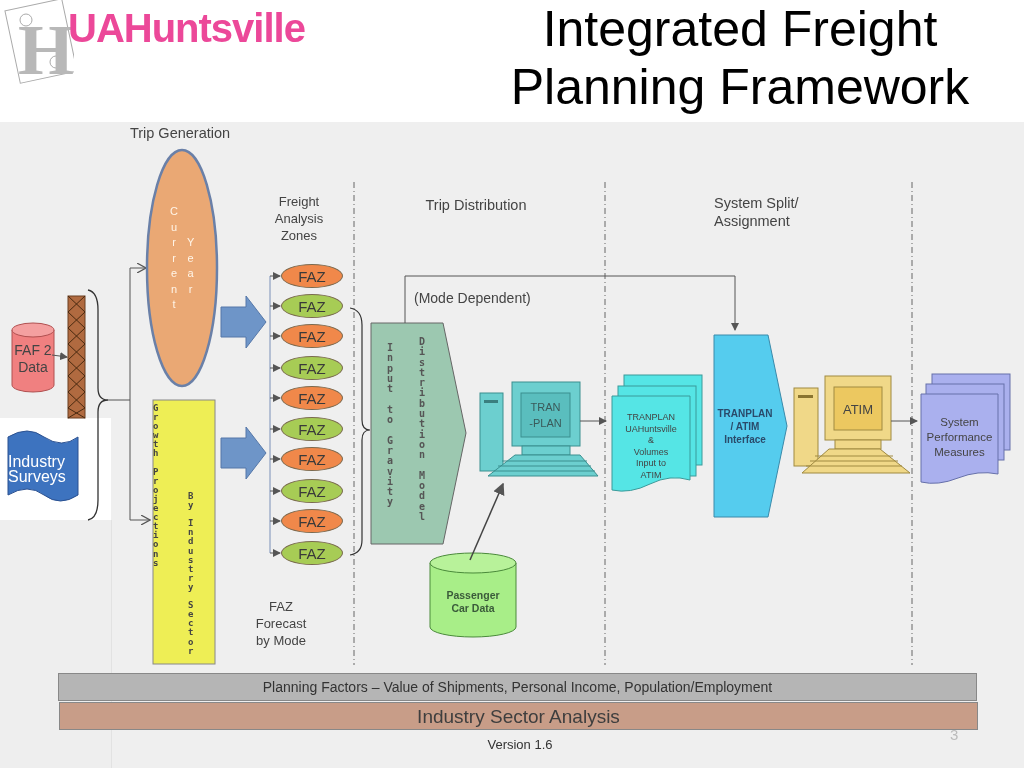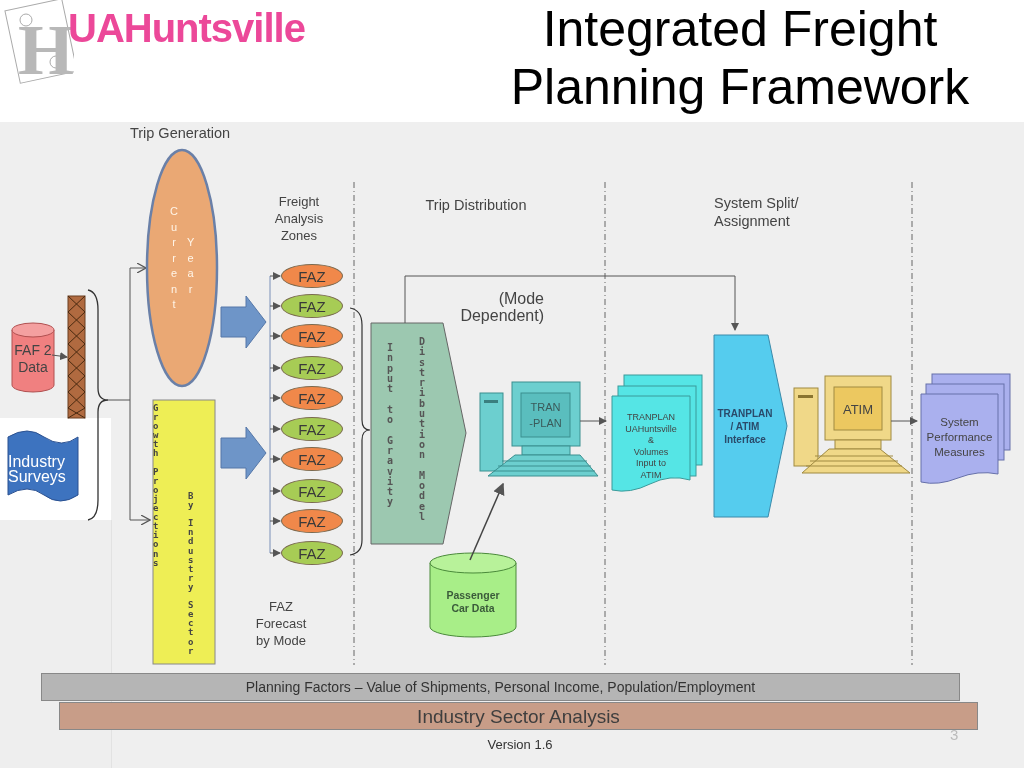--- a/index.html
+++ b/index.html
@@ -11,21 +11,21 @@
   .logo-main { position:absolute; left:68px; top:6px; font-size:40px; font-weight:bold; color:#ec4899; letter-spacing:-1px; }
   .logo-sub { position:absolute; left:68px; top:47px; font-size:11.5px; color:#1a3f9a; letter-spacing:0.6px; }
   .title { position:absolute; left:440px; top:0; width:600px; text-align:center; font-size:50px; line-height:58px; color:#000; }
   .lbl { position:absolute; color:#444; font-size:13px; text-align:center; line-height:17px; }
   .lbl14 { font-size:14.5px; line-height:18px; }
   svg.diagram { position:absolute; left:0; top:0; }
   .vtext { position:absolute; font-family:"DejaVu Sans Mono", monospace; font-weight:bold; color:#555; text-align:center; font-size:11px; line-height:13px; white-space:pre; }
   .faz { position:absolute; width:62px; height:24px; border-radius:50%; text-align:center; line-height:24px; font-size:15px; color:#3a3a3a; border:1px solid #7a6a50; box-sizing:border-box; }
   .faz.o { background:#f0884a; }
   .faz.g { background:#a7cc55; }
-  .bar1 { position:absolute; left:41px; top:673px; width:919px; height:28px; background:#b5b5b5; border:1px solid #888; box-sizing:border-box; text-align:center; line-height:27px; font-size:14px; color:#333; }
+  .bar1 { position:absolute; left:58px; top:673px; width:919px; height:28px; background:#b5b5b5; border:1px solid #888; box-sizing:border-box; text-align:center; line-height:27px; font-size:14px; color:#333; }
   .bar2 { position:absolute; left:59px; top:702px; width:919px; height:28px; background:#c89d88; border:1px solid #888; box-sizing:border-box; text-align:center; line-height:27px; font-size:19px; color:#3e3e3e; }
   .version { position:absolute; left:0; width:1040px; top:737px; text-align:center; font-size:13px; color:#333; }
   .pagenum { position:absolute; left:950px; top:726px; font-size:15px; color:#bbb; }
 </style>
 </head>
 <body>
 
 <div class="bg"></div>
 <div class="leftpanel"></div>
 <div class="leftstrip"></div>
@@ -270,21 +270,21 @@
 i
 o
 n
  
 M
 o
 d
 e
 l</div>
 
-<div class="lbl" style="left:414px;top:290px;width:130px;text-align:right;font-size:16px;">(Mode Dependent)</div>
+<div class="lbl" style="left:414px;top:290px;width:130px;text-align:left;font-size:14px;">(Mode Dependent)</div>
 
 <div class="lbl" style="left:521px;top:399px;width:49px;font-size:11px;line-height:16px;color:#3a5a5a;">
   <div>TRAN</div>
   <div>-PLAN</div>
 </div>
 
 <div class="lbl" id="docs-text" style="left:612px;top:412px;width:78px;font-size:9px;line-height:11.6px;color:#444;">
     <div>TRANPLAN</div>
     <div>UAHuntsville</div>
     <div>&amp;</div>

